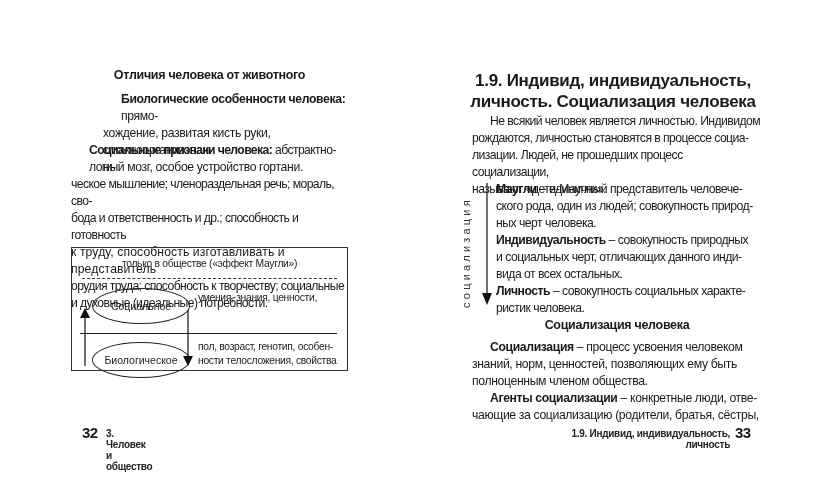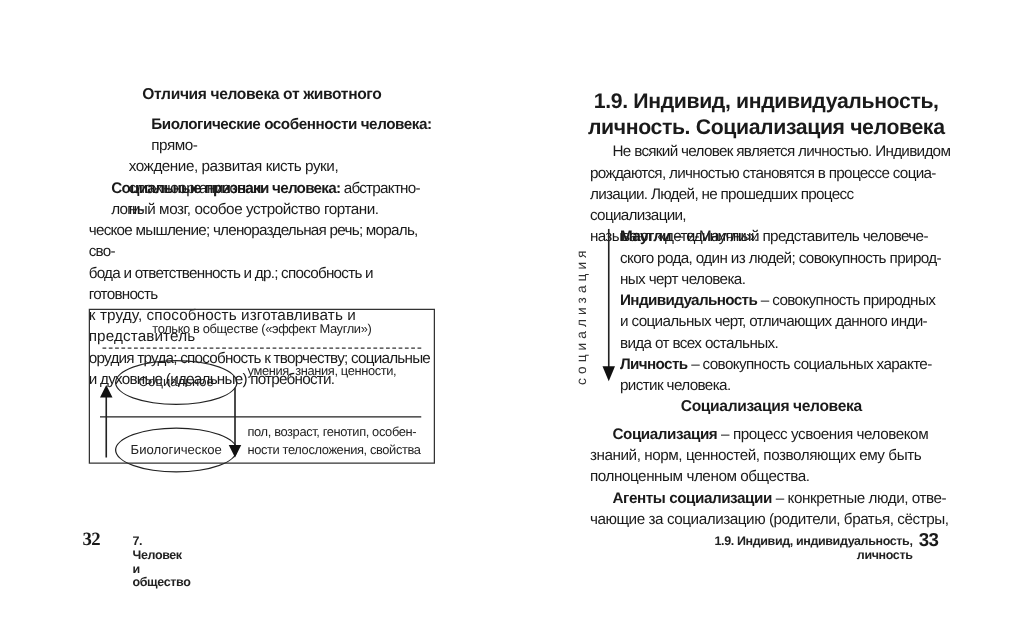--- a/index.html
+++ b/index.html
@@ -54,22 +54,22 @@
     </svg>
     <div class="dgtext" style="left:126px; top:43px;">
       <div>умения, знания, ценности,</div>
     </div>
     <div class="dgtext" style="left:126px; top:92px;">
       <div>пол, возраст, генотип, особен-</div>
       <div>ности телосложения, свойства</div>
     </div>
   </div>
 
-  <div class="footer-num" style="left:66px; top:424px;font-family:Liberation Serif, serif;">32</div>
-  <div class="footer-text" style="left:106px; top:428px;">7. Человек и общество</div>
+  <div class="footer-num" style="left:82px; top:424px;">32</div>
+  <div class="footer-text" style="left:106px; top:428px;">3. Человек и общество</div>
 </div>
 
 <div class="page">
   <div class="chapter-title" style="left:468px; top:70px; width:290px;">
     <div>1.9. Индивид, индивидуальность,</div>
     <div>личность. Социализация человека</div>
   </div>
 
   <div class="txt" style="left:472px; top:113px; width:290px; letter-spacing:-0.55px;">
     <div style="padding-left:18px;">Не всякий человек является личностью. Индивидом</div>

